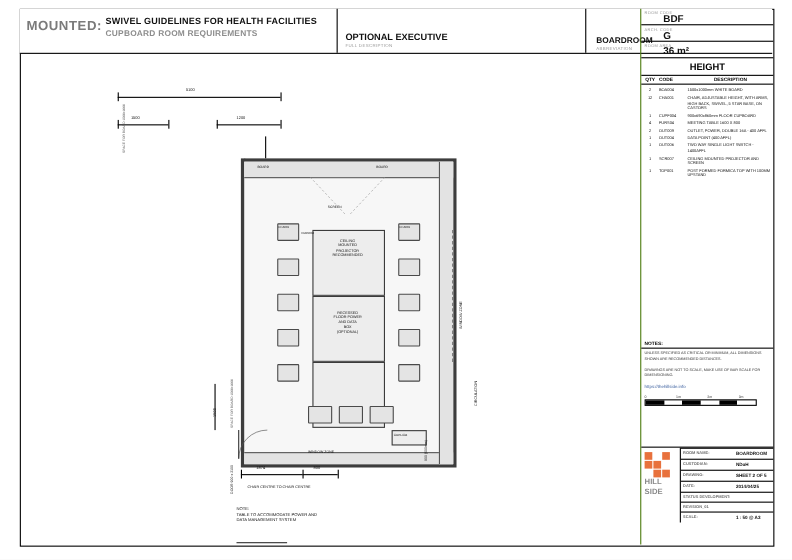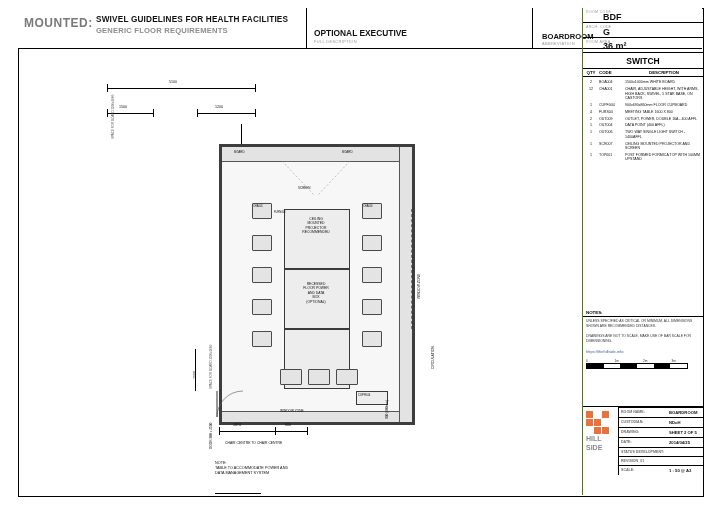--- a/index.html
+++ b/index.html
@@ -63,21 +63,21 @@
 </style>
 </head>
 <body>
 
 <div id="sheet">
   <div class="frame"></div>
 
   <div class="hdr">
     <div class="hdr-logo">MOUNTED:</div>
     <div class="hdr-t1">SWIVEL GUIDELINES FOR HEALTH FACILITIES</div>
-    <div class="hdr-t2">GENERIC FLOOR REQUIREMENTS</div>
+    <div class="hdr-t2">CUPBOARD ROOM REQUIREMENTS</div>
     <div class="vline" style="left:288px;height:40px;"></div>
     <div class="vline" style="left:514px;height:40px;"></div>
     <div class="hdr-t3">OPTIONAL EXECUTIVE</div>
     <div class="hdr-t3s">FULL DESCRIPTION</div>
     <div class="hdr-t4">BOARDROOM</div>
     <div class="hdr-t4s">ABBREVIATION</div>
   </div>
 
   <div class="rightcol">
     <div class="rcrow" style="height:14px;">
@@ -86,21 +86,21 @@
     </div>
     <div class="rcrow" style="height:14px;">
       <div class="rclabel">ARCH. CODE</div>
       <div class="rcval" style="top:4px;">G</div>
     </div>
     <div class="rcrow" style="height:14px;">
       <div class="rclabel">ROOM AREA</div>
       <div class="rcval" style="top:3px;">36 m²</div>
     </div>
 
-    <div class="legend-title">SWITCH</div>
+    <div class="legend-title">HEIGHT</div>
     <div class="legend-head">
       <div class="c1">QTY</div>
       <div class="c2">CODE</div>
       <div class="c3">DESCRIPTION</div>
     </div>
     <div id="legend-body" style="padding:2px 0 0 0;">
         <div class="lrow">
           <div class="c1">2</div>
           <div class="c2">BOA004</div>
           <div class="c3">1500x1000mm WHITE BOARD</div>

